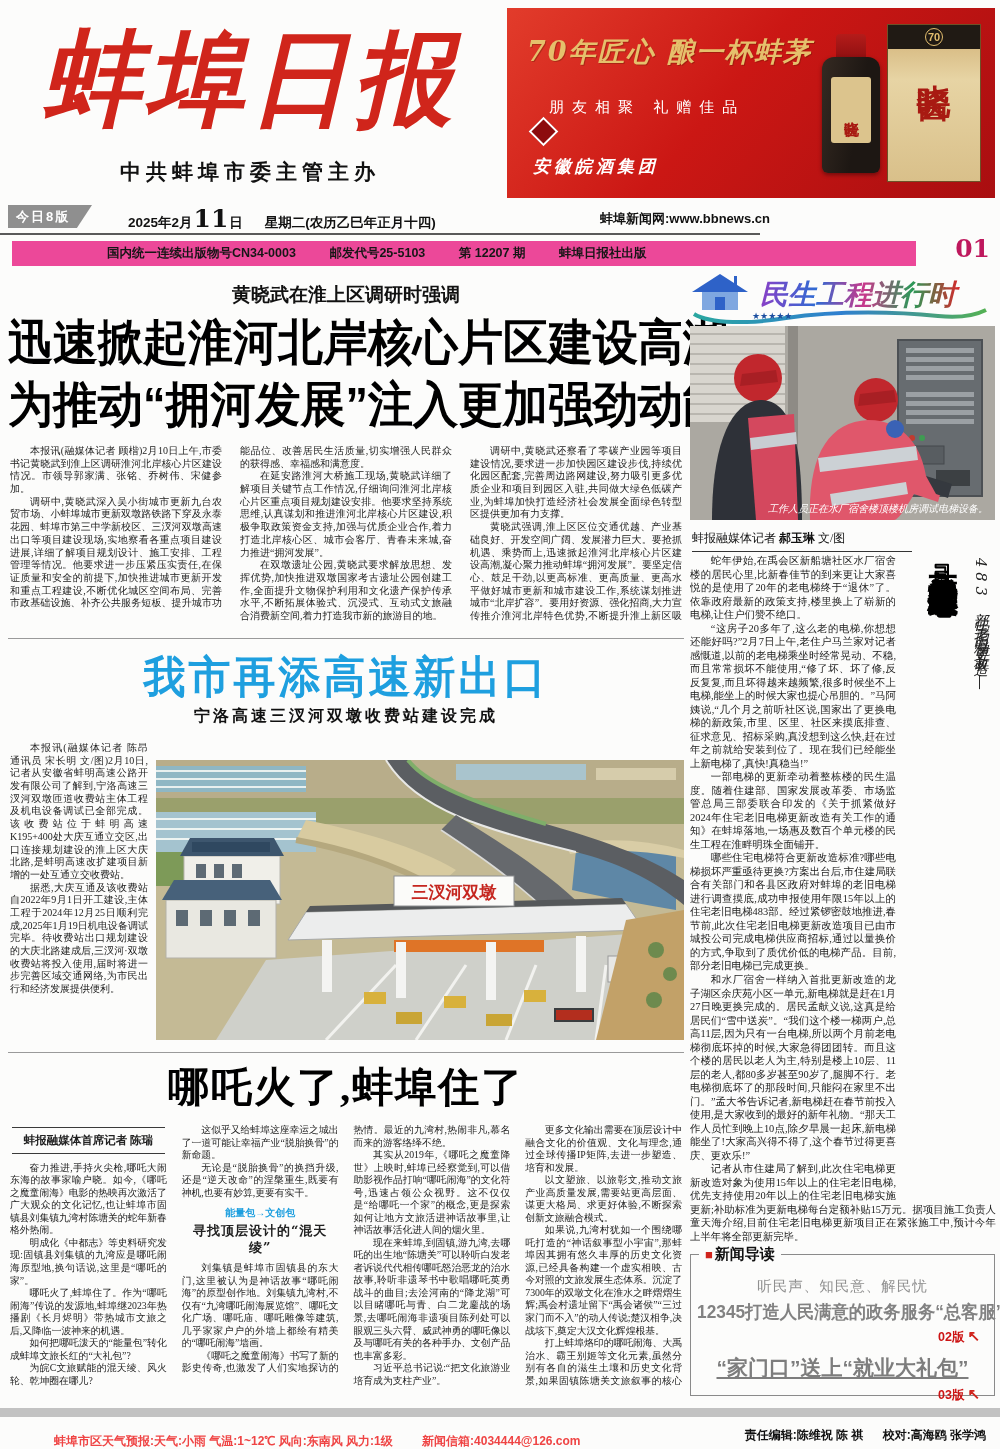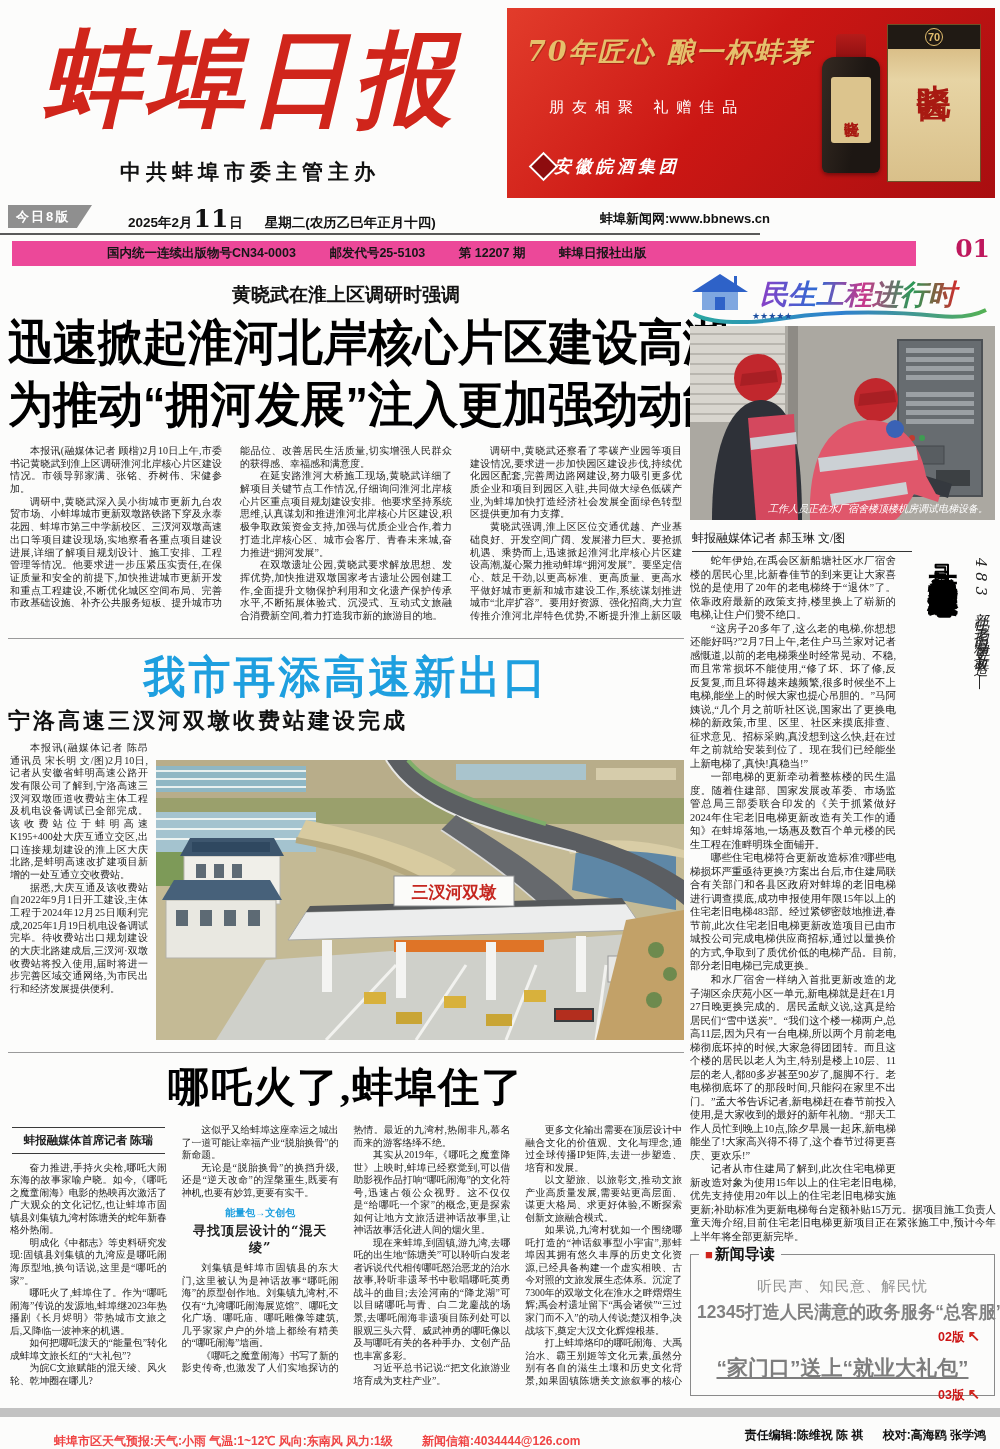--- a/index.html
+++ b/index.html
@@ -27,21 +27,21 @@
   }
   .ad-headline {
     position:absolute; left:20px; top:26px; font-family:"DejaVu Serif", serif;
     font-weight:bold; font-style:italic; font-size:27px; letter-spacing:2px;
     color:#e5c06c; text-shadow:1px 1px 0 rgba(90,30,0,.35); white-space:nowrap;
   }
   .ad-subhead {
     position:absolute; left:42px; top:90px; font-size:15px; font-weight:normal;
     letter-spacing:8px; color:#ffffff; white-space:nowrap;
   }
-  .ad-brand { position:absolute; left:26px; bottom:20px; display:flex; align-items:center; gap:0; }
+  .ad-brand { position:absolute; left:26px; bottom:20px; display:flex; gap:13px;flex-direction:column; }
   .ad-logo { width:17px; height:17px; border:2px solid #fff; background:#8d0c0e; transform:rotate(45deg); }
   .ad-brand-name { color:#fff; font-weight:bold; font-size:17px; letter-spacing:4px; font-family:"DejaVu Serif", serif; font-style:italic; }
   .ad-visual { position:absolute; right:12px; top:14px; width:168px; height:162px; }
   .gift-box {
     position:absolute; right:2px; top:2px; width:92px; height:156px;
     background:linear-gradient(#cfae72,#e7d4a4 35%,#d9c08a); border:1px solid #6e5127;
   }
   .gift-box-top { height:24px; background:#201a14; display:flex; align-items:center; justify-content:center; }
   .gift-box-badge { color:#e2bd6e; font-size:11px; font-weight:bold; border:1px solid #e2bd6e; border-radius:50%; width:16px; height:16px; line-height:16px; text-align:center; }
   .gift-box-label {
@@ -80,22 +80,22 @@
     font-weight:900; font-size:45px; color:#000; transform:scaleY(1.08); transform-origin:top; white-space:nowrap; }
   .lead-body {
     position:absolute; left:10px; top:445px; width:672px; height:188px; overflow:hidden;
     column-count:3; column-gap:18px; font-size:10px; line-height:1.27; text-align:justify; color:#222;
     font-family:"Liberation Serif", serif;
   }
   .rule-a { position:absolute; left:8px; top:638px; width:676px; height:1px; background:#9a9a9a; }
   
   .hw-headline { position:absolute; left:8px; top:648px; width:676px; text-align:center;
     font-weight:900; font-size:42px; color:#1e9fdf; letter-spacing:3px; transform:scaleY(1.05); transform-origin:top; }
-  .hw-subhead { position:absolute; left:8px; top:706px; width:676px; 
-    font-family:"DejaVu Serif", serif; font-weight:bold; font-size:22px; color:#111; letter-spacing:3px; }
+  .hw-subhead { position:absolute; left:8px; top:706px; width:676px; text-align:center;
+    font-family:"DejaVu Serif", serif; font-weight:bold; font-size:16px; color:#111; letter-spacing:3px; }
   .hw-body {
     position:absolute; left:10px; top:742px; width:138px; height:306px; overflow:hidden;
     font-size:10px; line-height:1.27; text-align:justify; color:#222; font-family:"Liberation Serif", serif;
   }
   .hw-photo { position:absolute; left:156px; top:760px; width:528px; height:280px; }
   .rule-b { position:absolute; left:8px; top:1052px; width:676px; height:1px; background:#9a9a9a; }
   
   .nz-headline { position:absolute; left:8px; top:1060px; width:676px; text-align:center;
     font-family:"Liberation Serif", serif; font-weight:900; font-size:41px; color:#000; letter-spacing:2px; }
   .nz-body {
@@ -112,21 +112,21 @@
   }
   .seg-sub-blue { color:#1e9fdf; font-weight:900; font-size:10px; text-align:center; text-indent:0; margin:8px 0 3px; font-family:"Liberation Sans", sans-serif; }
   .seg-sub-kai { font-weight:bold; font-size:13px; text-align:center; text-indent:0; margin:0 0 6px; letter-spacing:1px; font-family:"DejaVu Serif", serif; }
   
   .banner { position:absolute; left:690px; top:266px; width:305px; height:58px; }
   .ms-photo { position:absolute; left:690px; top:326px; width:305px; height:194px; }
   .ms-byline {
     position:absolute; left:692px; top:530px; width:220px; border-bottom:1px solid #333;
     font-size:12px; padding-bottom:4px; color:#111; font-family:"Liberation Serif", serif;
   }
-  .ms-byline b { font-weight:400; }
+  .ms-byline b { font-weight:700; }
   .ms-article {
     position:absolute; left:690px; top:554px; width:306px; height:690px; overflow:hidden;
     font-size:10.4px; line-height:1.3; color:#222; font-family:"Liberation Serif", serif;
   }
   .vert-wrap { float:right; width:92px; height:638px; margin-left:8px; display:flex; flex-direction:row; }
   .vert-headline {
     writing-mode:vertical-rl; font-family:"Liberation Serif", serif; font-weight:900;
     font-size:30px; line-height:1.1; letter-spacing:0; color:#000; height:638px; width:56px;
   }
   .vert-kicker {

